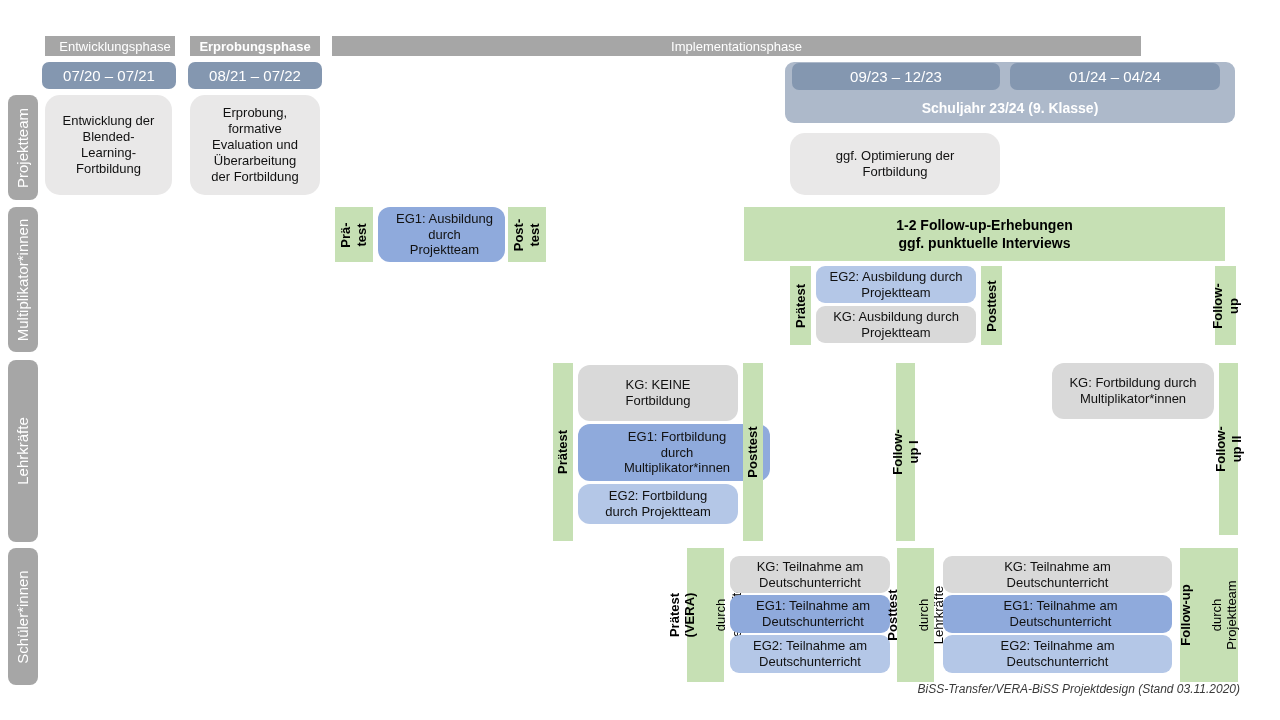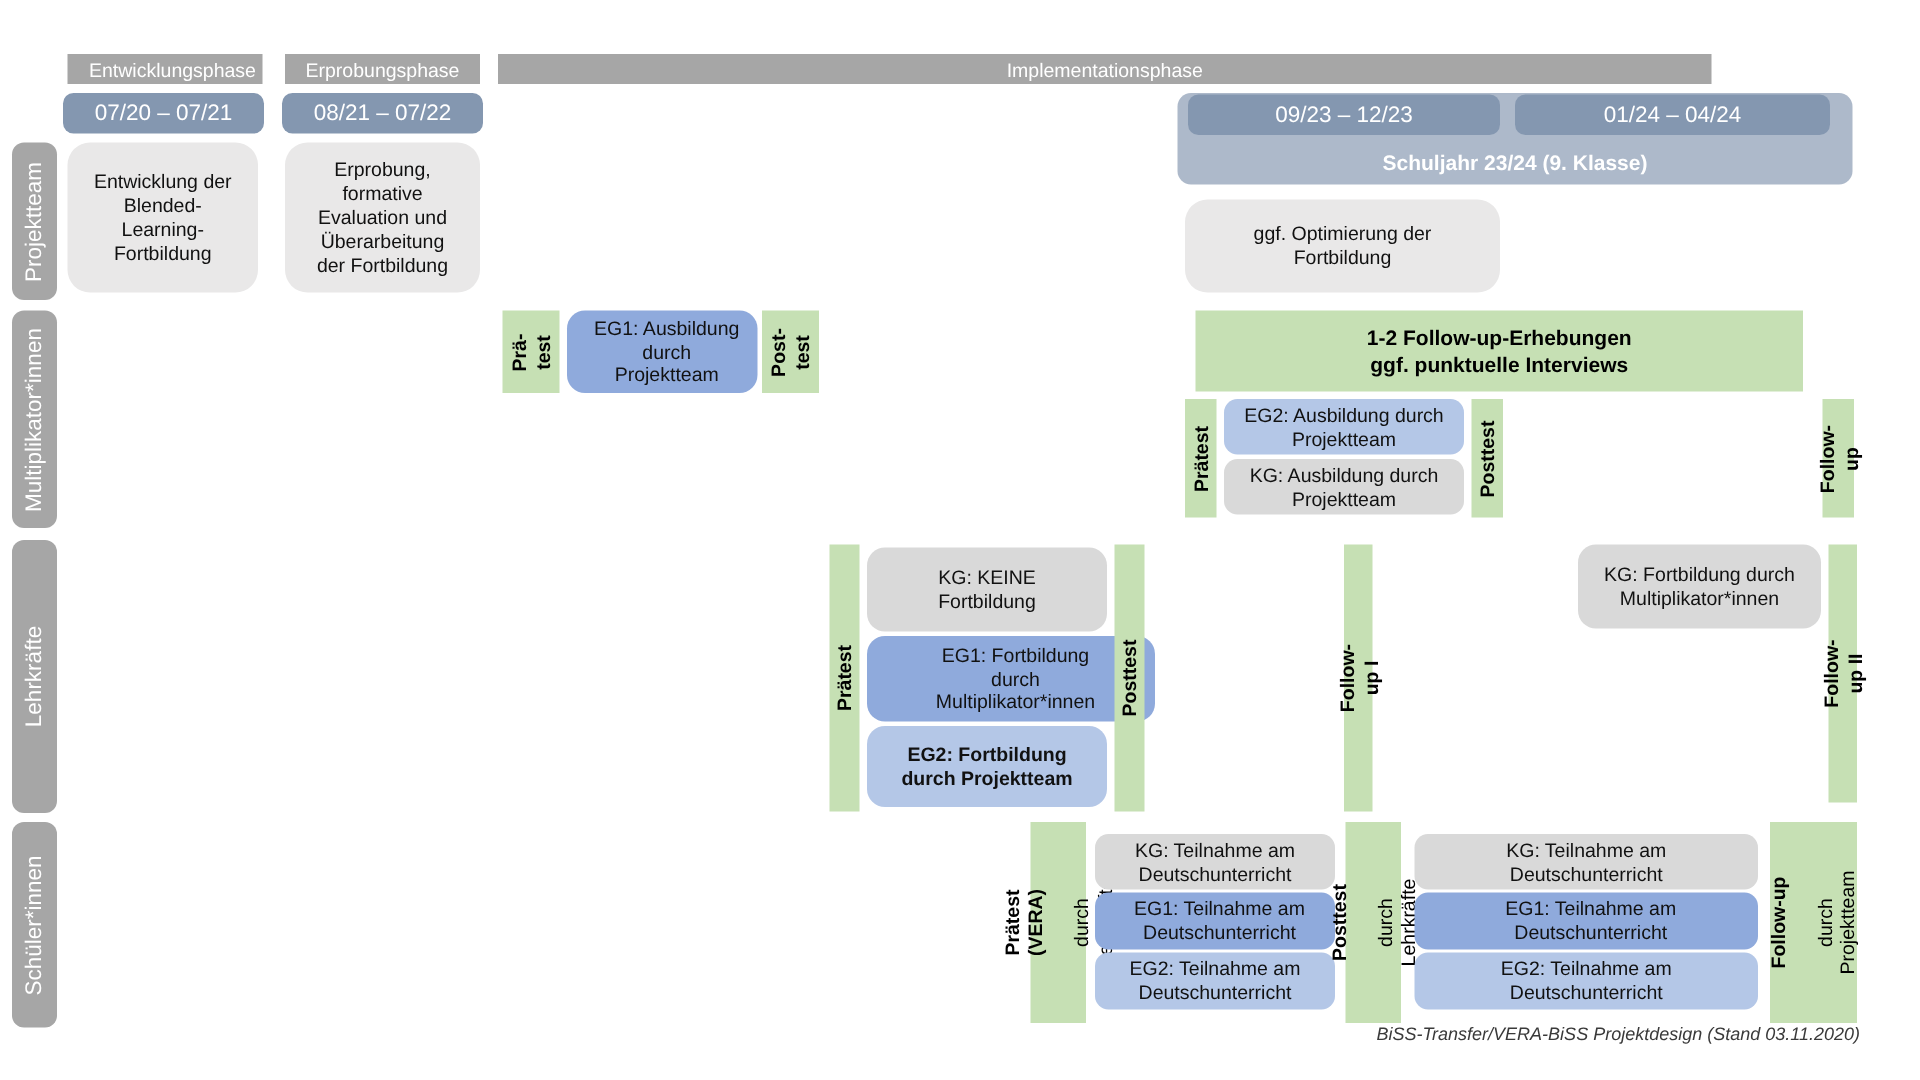--- a/index.html
+++ b/index.html
@@ -24,21 +24,21 @@
   .rowlabel{background:var(--phase_gray,#a6a6a6);border-radius:8px;}
   .rowlabel .vtext{font-weight:normal;color:#fff;font-size:15px;white-space:nowrap;}
   .caption{font-style:italic;font-size:12px;color:#3a3a3a;text-align:right;}
 </style>
 </head>
 <body>
 
 <div class="canvas">
 
   <div class="abs hdr" style="left:45px;top:36px;width:130px;height:20px;padding-left:10px;">Entwicklungsphase</div>
-  <div class="abs hdr" style="left:190px;top:36px;width:130px;height:20px;">Erprobungsphase</div>
+  <div class="abs hdr" style="left:190px;top:36px;width:130px;height:20px;font-weight:bold;">Erprobungsphase</div>
   <div class="abs hdr" style="left:332px;top:36px;width:809px;height:20px;">Implementationsphase</div>
 
   <div class="abs date" style="left:42px;top:62px;width:134px;height:27px;">07/20 – 07/21</div>
   <div class="abs date" style="left:188px;top:62px;width:134px;height:27px;">08/21 – 07/22</div>
 
 
   <div class="abs cont" style="left:785px;top:62px;width:450px;height:61px;padding-left:36px;">
     <div class="abs date" style="left:7px;top:1px;width:208px;height:27px;">09/23 – 12/23</div>
     <div class="abs date" style="left:225px;top:1px;width:210px;height:27px;">01/24 – 04/24</div>
     <div class="syear">Schuljahr 23/24 (9. Klasse)</div>
@@ -73,21 +73,21 @@
     <div class="vtext">Prä-
 test</div>
   </div>
   <div class="abs box eg1" style="left:378px;top:207px;width:127px;height:55px;">EG1: Ausbildung
 durch
 Projektteam</div>
   <div class="abs green" style="left:508px;top:207px;width:38px;height:55px;">
     <div class="vtext">Post-
 test</div>
   </div>
-  <div class="abs green banner" style="left:797px;top:207px;width:405px;height:54px;">1-2 Follow-up-Erhebungen
+  <div class="abs green banner" style="left:744px;top:207px;width:481px;height:54px;">1-2 Follow-up-Erhebungen
 ggf. punktuelle Interviews</div>
   <div class="abs green" style="left:790px;top:266px;width:21px;height:79px;">
     <div class="vtext">Prätest</div>
   </div>
   <div class="abs box eg2 r9" style="left:816px;top:266px;width:160px;height:37px;">EG2: Ausbildung durch
 Projektteam</div>
   <div class="abs box kg r9" style="left:816px;top:306px;width:160px;height:37px;">KG: Ausbildung durch
 Projektteam</div>
   <div class="abs green" style="left:981px;top:266px;width:21px;height:79px;">
     <div class="vtext">Posttest</div>
@@ -97,21 +97,21 @@
   </div>
 
   <div class="abs green" style="left:553px;top:363px;width:20px;height:178px;">
     <div class="vtext">Prätest</div>
   </div>
   <div class="abs box kg" style="left:578px;top:365px;width:160px;height:56px;">KG: KEINE
 Fortbildung</div>
   <div class="abs box eg1" style="left:578px;top:424px;width:192px;height:57px;">EG1: Fortbildung
 durch
 Multiplikator*innen</div>
-  <div class="abs box eg2" style="left:578px;top:484px;width:160px;height:54px;font-weight:bold;">EG2: Fortbildung
+  <div class="abs box eg2" style="left:578px;top:484px;width:160px;height:40px;">EG2: Fortbildung
 durch Projektteam</div>
   <div class="abs green" style="left:743px;top:363px;width:20px;height:178px;">
     <div class="vtext">Posttest</div>
   </div>
   <div class="abs green" style="left:896px;top:363px;width:19px;height:178px;">
     <div class="vtext">Follow-up I</div>
   </div>
   <div class="abs box kg" style="left:1052px;top:363px;width:162px;height:56px;">KG: Fortbildung durch
 Multiplikator*innen</div>
   <div class="abs green" style="left:1219px;top:363px;width:19px;height:172px;">

